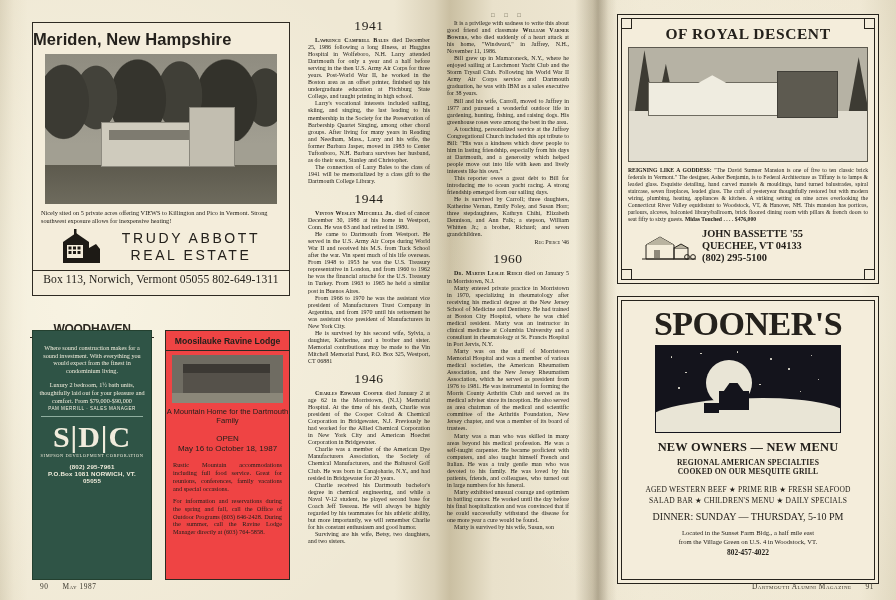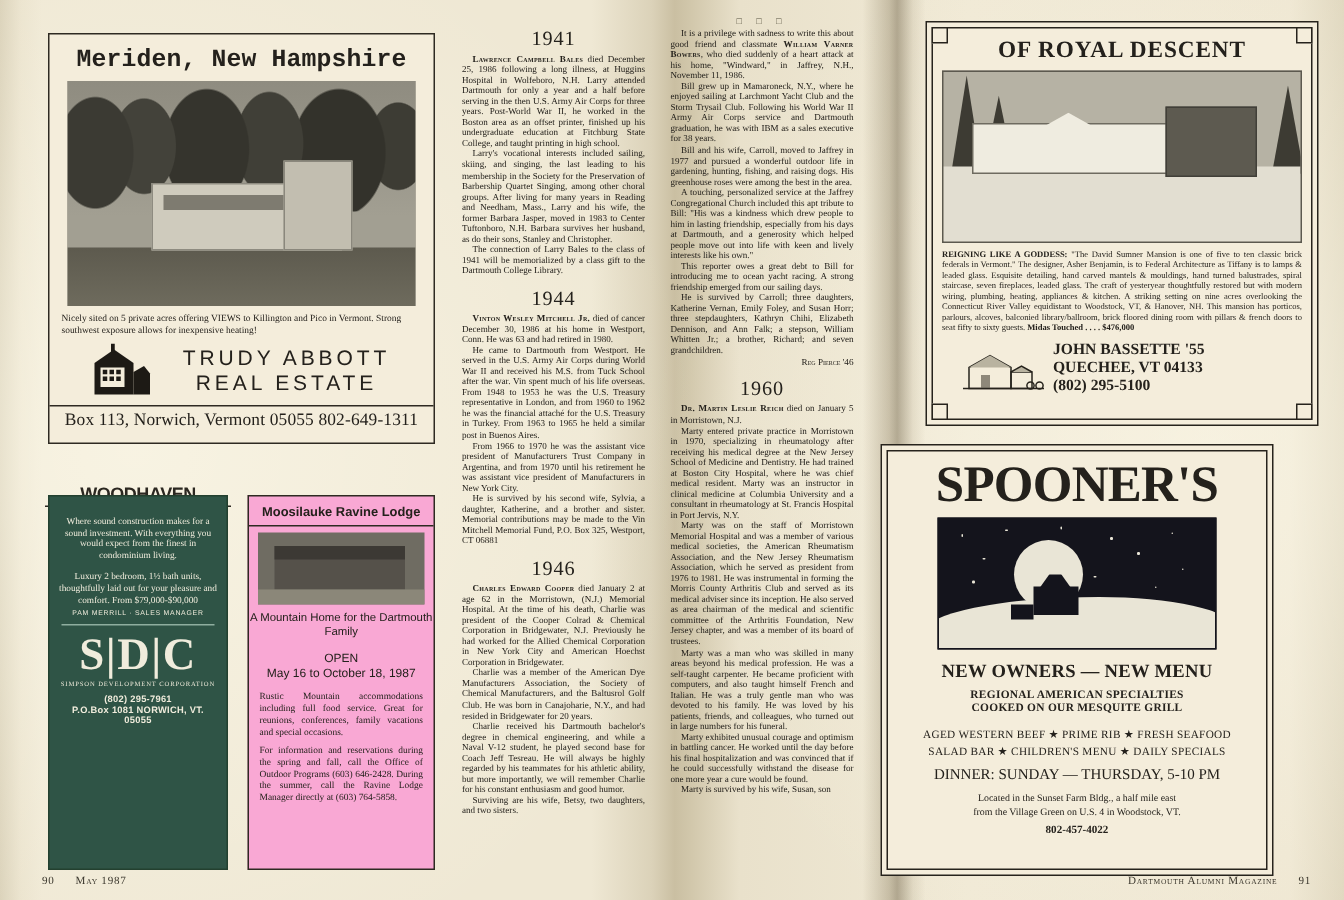--- a/index.html
+++ b/index.html
@@ -44,22 +44,22 @@
   .col { position:absolute; width:122px; }
   #col-2 { left:308px; top:12px; height:572px; }
   #col-3 { left:447px; top:12px; height:572px; }
 
   
   .ad { position:absolute; background:#f3ecd9; }
 
   
   #ad-meriden { left:32px; top:22px; width:258px; height:268px; background:#f4eddb;
                 border:1px solid #2e2a22; padding:0; }
-  #ad-meriden .hd { text-align:center; font-size:16.5px; font-weight:700; padding:7px 0 5px;
-                    letter-spacing:.1px; font-family:Liberation Mono, monospace; }
+  #ad-meriden .hd { font-size:16.5px; font-weight:700; padding:7px 0 5px;
+                    letter-spacing:.1px; font-family:Liberation Sans, sans-serif; }
   .photo { background:#6d6a60; position:relative; overflow:hidden; }
   .photo .sky { position:absolute; inset:0;
      background:linear-gradient(#8f8c80,#9b988c 40%,#a29f92 60%); }
   .photo .trees { position:absolute; left:0; right:0; top:0; height:58%;
      background:
        radial-gradient(ellipse 18% 70% at 8% 55%, #3b3a33 0 60%, transparent 62%),
        radial-gradient(ellipse 15% 60% at 22% 50%, #43423a 0 60%, transparent 62%),
        radial-gradient(ellipse 20% 75% at 40% 52%, #35342d 0 60%, transparent 62%),
        radial-gradient(ellipse 16% 65% at 58% 48%, #403f37 0 60%, transparent 62%),
        radial-gradient(ellipse 22% 80% at 78% 55%, #33322b 0 60%, transparent 62%),
@@ -101,21 +101,21 @@
   #ad-sdc .phone { text-align:center; font-size:6.2px; font-family:"Liberation Sans",sans-serif;
                    font-weight:700; margin-top:5px; letter-spacing:.2px;}
   #ad-sdc .pobox { text-align:center; font-size:6.2px; font-family:"Liberation Sans",sans-serif;
                    font-weight:700; letter-spacing:.2px;}
   #wh-wordmark { position:absolute; left:30px; top:322px; width:124px; height:16px;
                  font-family:"Liberation Sans",sans-serif; font-weight:700; font-size:12px;
                  letter-spacing:-.3px; color:#2b2720; text-align:center;
                  border-bottom:1.5px solid #2b2720; }
 
   
-  #ad-moos { left:165px; top:330px; width:125px; height:250px; background:#f9a8d4;
+  #ad-moos { left:165px; top:330px; width:125px; height:250px; background:#ef4444;
              border:1px solid #2e2a22; }
   #ad-moos .hd { text-align:center; font-family:"Liberation Sans",sans-serif; font-weight:700;
                  font-size:8.6px; padding:5px 2px 4px; border-bottom:1px solid #2e2a22;}
   #ad-moos .lodgephoto { height:48px; margin:4px 6px; background:#6f6c62; position:relative; overflow:hidden;}
   #ad-moos .lodgephoto .bld { position:absolute; left:10%; top:18%; width:78%; height:62%;
      background:#55514a; border-top:9px solid #3c3934; }
   #ad-moos .lodgephoto .gr { position:absolute; left:0; right:0; bottom:0; height:20%; background:#8b8779;}
   #ad-moos .c { text-align:center; font-family:"Liberation Sans",sans-serif; font-size:7.6px;
                 line-height:9.4px; }
   #ad-moos .open { text-align:center; font-family:"Liberation Sans",sans-serif; font-weight:400;
@@ -144,21 +144,21 @@
                   background:#efece0; transform:skewY(-0deg);
                   clip-path:polygon(50% 0,100% 100%,0 100%);}
   .mphoto .tree { position:absolute; bottom:40%; width:9%; height:46%;
                   background:#3d3b33; clip-path:polygon(50% 0,100% 100%,0 100%); }
   #ad-royal .copy { font-size:5.7px; line-height:7px; text-align:justify; margin-top:5px; }
   #ad-royal .copy b { font-weight:700; }
   #ad-royal .contact { display:flex; align-items:center; margin-top:5px; }
   #ad-royal .barn { width:58px; height:30px; position:relative; flex:0 0 auto; margin-left:12px;}
   #ad-royal .cinfo { font-weight:700; font-size:10.4px; line-height:12.2px; margin-left:4px; }
 
-  #ad-spoon { left:587px; top:296px; width:262px; height:288px; background:#f4eddb;
+  #ad-spoon { left:617px; top:296px; width:262px; height:288px; background:#f4eddb;
               border:1.2px solid #26231c; padding:3px; }
   #ad-spoon .inner2 { border:1px solid #26231c; height:100%; padding:2px 7px 4px; }
   #ad-spoon .logo { text-align:center; font-family:"Liberation Serif",serif; font-weight:700;
                     font-size:34px; letter-spacing:-.5px; line-height:38px; padding-top:2px;}
   #ad-spoon .night { height:88px; margin:2px 26px 0; background:#14141c; position:relative;
                      overflow:hidden; border:1px solid #14141c;}
   .night .moon { position:absolute; left:27%; top:16%; width:46px; height:46px; border-radius:50%;
                  background:#e9e5d6; }
   .night .hill { position:absolute; left:-6%; bottom:0; width:112%; height:40%;
                  background:#e9e5d6; border-radius:60% 45% 0 0 / 75% 60% 0 0; }
@@ -174,21 +174,21 @@
                    margin-top:3px; letter-spacing:.2px; }
   #ad-spoon .items { text-align:center; font-size:7.5px; line-height:11px; margin-top:7px;
                      letter-spacing:.2px; }
   #ad-spoon .hours { text-align:center; font-size:10px; line-height:10.4px; margin-top:6px; }
   #ad-spoon .loc { text-align:center; font-size:6.6px; line-height:9px; margin-top:6px; }
   #ad-spoon .tel { text-align:center; font-size:7.4px; font-weight:700; margin-top:2px; }
 
   
   .footer { position:absolute; bottom:9px; font-variant:small-caps; font-size:7.4px;
             letter-spacing:.5px; color:#3a362c; }
-  #foot-left { left:28px; }
+  #foot-left { left:40px; }
   #foot-left .pg { font-variant:normal; margin-right:14px; }
   #foot-right { right:22px; }
   #foot-right .pg { font-variant:normal; margin-left:14px; }
 </style>
 </head>
 <body>
 
 <div id="paper"></div>
 <div class="gutter-shadow"></div>
 

